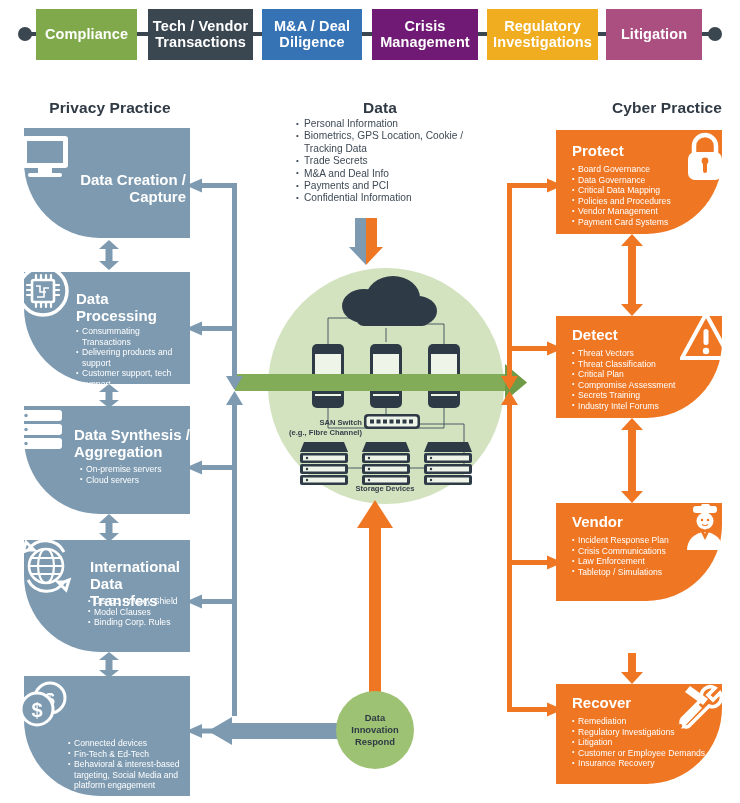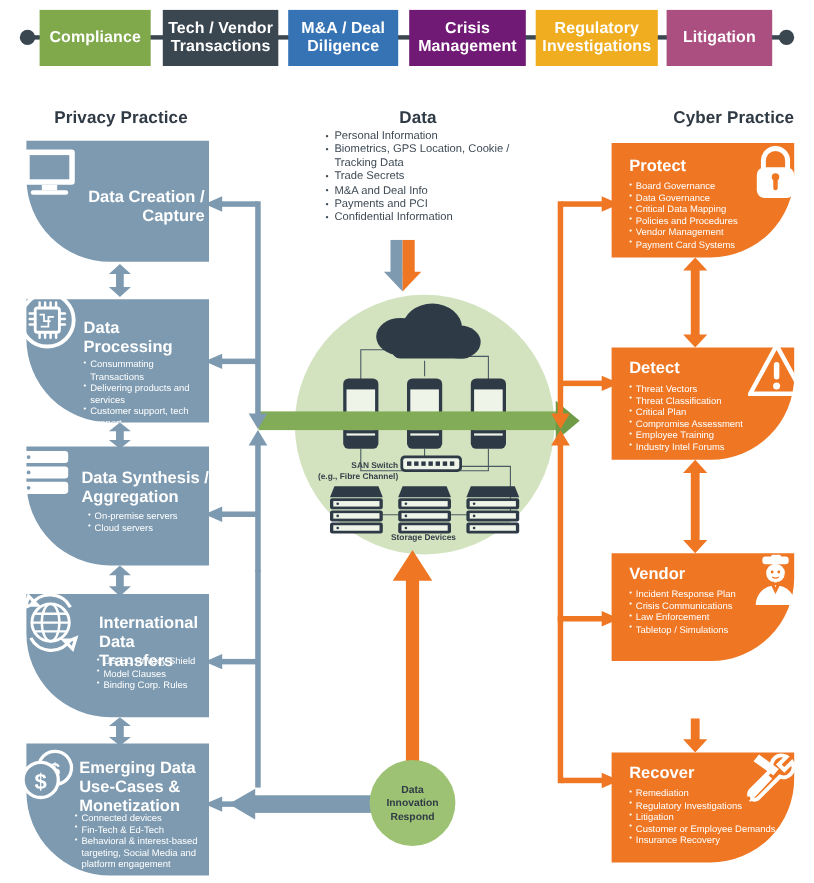--- a/index.html
+++ b/index.html
@@ -262,21 +262,21 @@
     <rect x="4" y="2" width="46" height="32" rx="3" fill="#ffffff"></rect>
     <rect x="9" y="7" width="36" height="22" fill="#7d9ab0"></rect>
     <rect x="20" y="34" width="14" height="5" fill="#ffffff"></rect>
     <rect x="10" y="39" width="34" height="4" rx="2" fill="#ffffff"></rect>
   </svg>
 
   <div class="pbox" style="left:24px;top:272px;width:166px;height:112px;">
     <div class="ptitle" style="left:52px;top:18px;width:100px;">Data Processing</div>
     <ul class="plist" style="left:52px;top:54px;width:108px;">
       <li>Consummating Transactions</li>
-      <li>Delivering products and services</li>
+      <li>Delivering products and support</li>
       <li>Customer support, tech support</li>
     </ul>
   </div>
   <svg class="iconwrap" style="left:16px;top:264px;" width="54" height="54">
     <circle cx="27" cy="27" r="24" fill="none" stroke="#ffffff" stroke-width="3.5"></circle>
     <rect x="16" y="16" width="22" height="22" rx="2" fill="none" stroke="#ffffff" stroke-width="2.6"></rect>
     <g stroke="#ffffff" stroke-width="2.2" stroke-linecap="round">
       <path d="M20 16 L20 11"></path>
         <path d="M25 16 L25 11"></path>
         <path d="M30 16 L30 11"></path>
@@ -324,21 +324,20 @@
   </div>
   <svg class="iconwrap" style="left:18px;top:538px;" width="56" height="56">
     <circle cx="28" cy="28" r="17" fill="none" stroke="#ffffff" stroke-width="2.6"></circle>
     <ellipse cx="28" cy="28" rx="8" ry="17" fill="none" stroke="#ffffff" stroke-width="2.2"></ellipse>
     <path d="M11 28 L45 28 M13.5 20 L42.5 20 M13.5 36 L42.5 36" stroke="#ffffff" stroke-width="2.2" fill="none"></path>
     <path d="M46 14 A21 21 0 0 0 10 12 L16 12 L8 4 L5 14 L10 12" fill="none" stroke="#ffffff" stroke-width="3"></path>
     <path d="M10 42 A21 21 0 0 0 46 44 L40 44 L48 52 L51 42 L46 44" fill="none" stroke="#ffffff" stroke-width="3"></path>
   </svg>
 
   <div class="pbox" style="left:24px;top:676px;width:166px;height:120px;">
-    <div class="ptitle" style="left:48px;top:14px;width:124px;">Emerging Data Use-Cases &amp; Monetization</div>
     <ul class="plist" style="left:44px;top:62px;width:122px;">
       <li>Connected devices</li>
       <li>Fin-Tech &amp; Ed-Tech</li>
       <li>Behavioral &amp; interest-based targeting, Social Media and platform engagement</li>
     </ul>
   </div>
   <svg class="iconwrap" style="left:16px;top:676px;" width="58" height="56">
     <circle cx="34" cy="22" r="15" fill="none" stroke="#ffffff" stroke-width="3"></circle>
     <text x="34" y="29" font-family="Liberation Sans, sans-serif" font-size="17" font-weight="700" fill="#ffffff" text-anchor="middle">$</text>
     <circle cx="21" cy="33" r="16" fill="#7d9ab0"></circle>
@@ -452,21 +451,21 @@
     <circle cx="24" cy="31" r="3.4" fill="#ef7622"></circle>
   </svg>
 
   <div class="cbox" style="left:556px;top:316px;width:166px;height:102px;">
     <div class="ctitle" style="left:16px;top:10px;">Detect</div>
     <ul class="clist" style="left:16px;top:32px;width:130px;">
       <li>Threat Vectors</li>
       <li>Threat Classification</li>
       <li>Critical Plan</li>
       <li>Compromise Assessment</li>
-      <li>Employee Training</li>
+      <li>Secrets Training</li>
       <li>Industry Intel Forums</li>
     </ul>
   </div>
   <svg class="iconwrap" style="left:680px;top:312px;" width="52" height="50">
     <path d="M26 2 L50 46 L2 46 Z" fill="none" stroke="#ffffff" stroke-width="4"></path>
     <rect x="23.5" y="17" width="5" height="16" rx="2.5" fill="#ffffff"></rect>
     <circle cx="26" cy="39" r="3.2" fill="#ffffff"></circle>
   </svg>
 
   <div class="cbox" style="left:556px;top:503px;width:166px;height:98px;">

